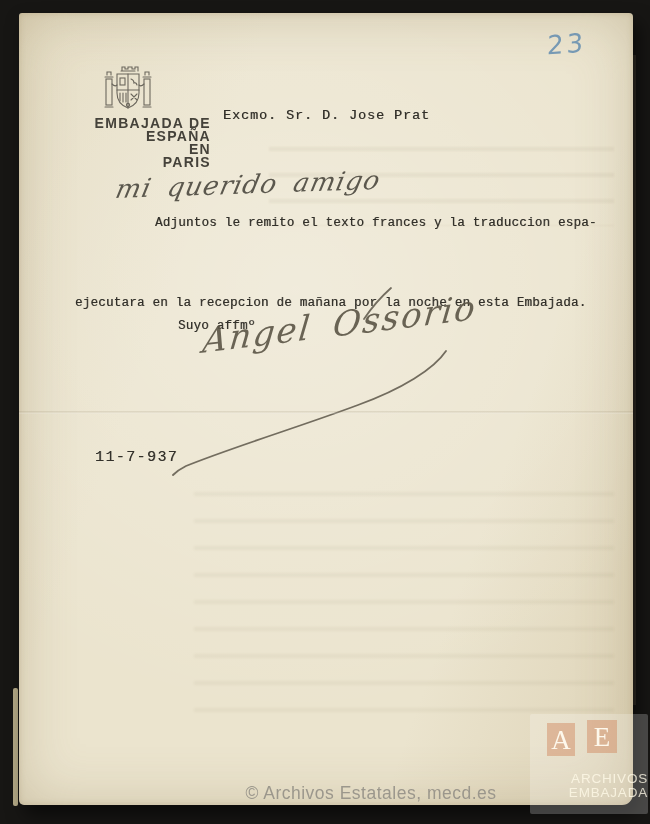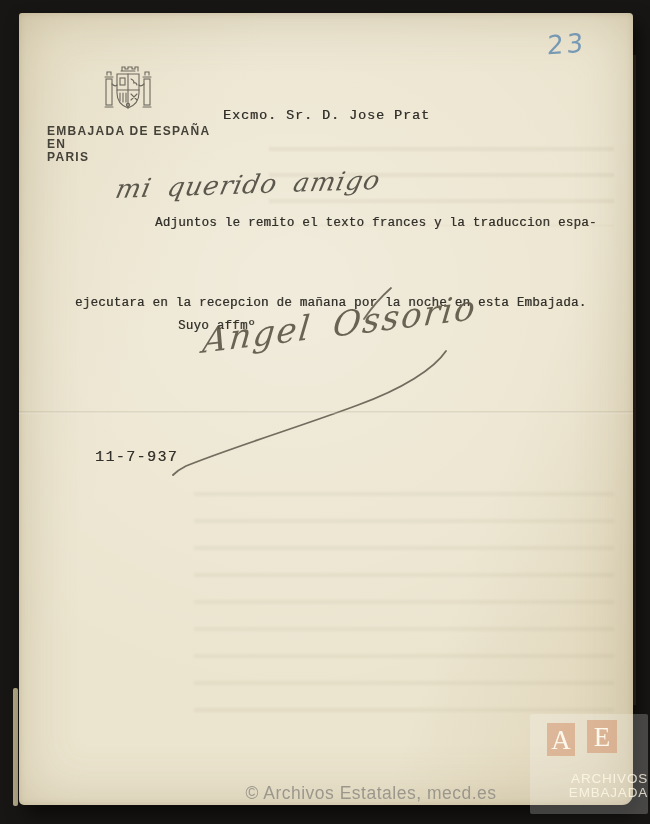--- a/index.html
+++ b/index.html
@@ -24,22 +24,22 @@
       6px 10px 18px rgba(0,0,0,.55);
     border-radius:3px 4px 11px 5px;
   }
   .stack-edge-left{position:absolute;left:13px;top:688px;width:5px;height:118px;
     background:#b5aa87;border-radius:2px;}
   .stack-edge-right{position:absolute;left:633px;top:55px;width:3px;height:650px;
     background:#332e26;}
 
   
   .coat{position:absolute;left:84px;top:50px;opacity:.85;}
-  .letterhead{position:absolute;left:28px;top:112px;width:164px;text-align:left;
-    color:#45423a;font-size:12px;letter-spacing:1.3px;font-weight:bold;}
+  .letterhead{position:absolute;left:28px;top:104px;width:164px;text-align:right;
+    color:#45423a;font-size:14px;letter-spacing:1.3px;font-weight:bold;}
   .letterhead .lh-line{line-height:13px;}
 
   
   .typed{
     position:absolute;
     font-family:"Liberation Mono","DejaVu Sans Mono",monospace;
     font-size:12.5px;color:#32302a;letter-spacing:.25px;white-space:pre;
     text-shadow:.4px 0 0 rgba(50,46,38,.55);
   }
   .addressee{left:204px;top:95px;font-size:13.5px;letter-spacing:.9px;}

